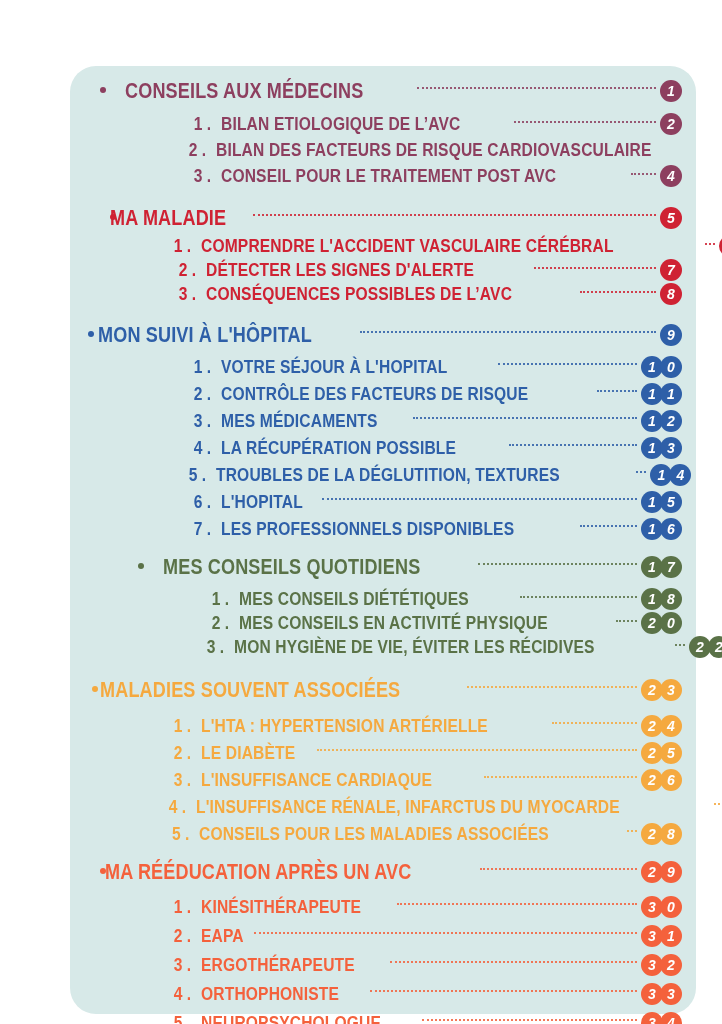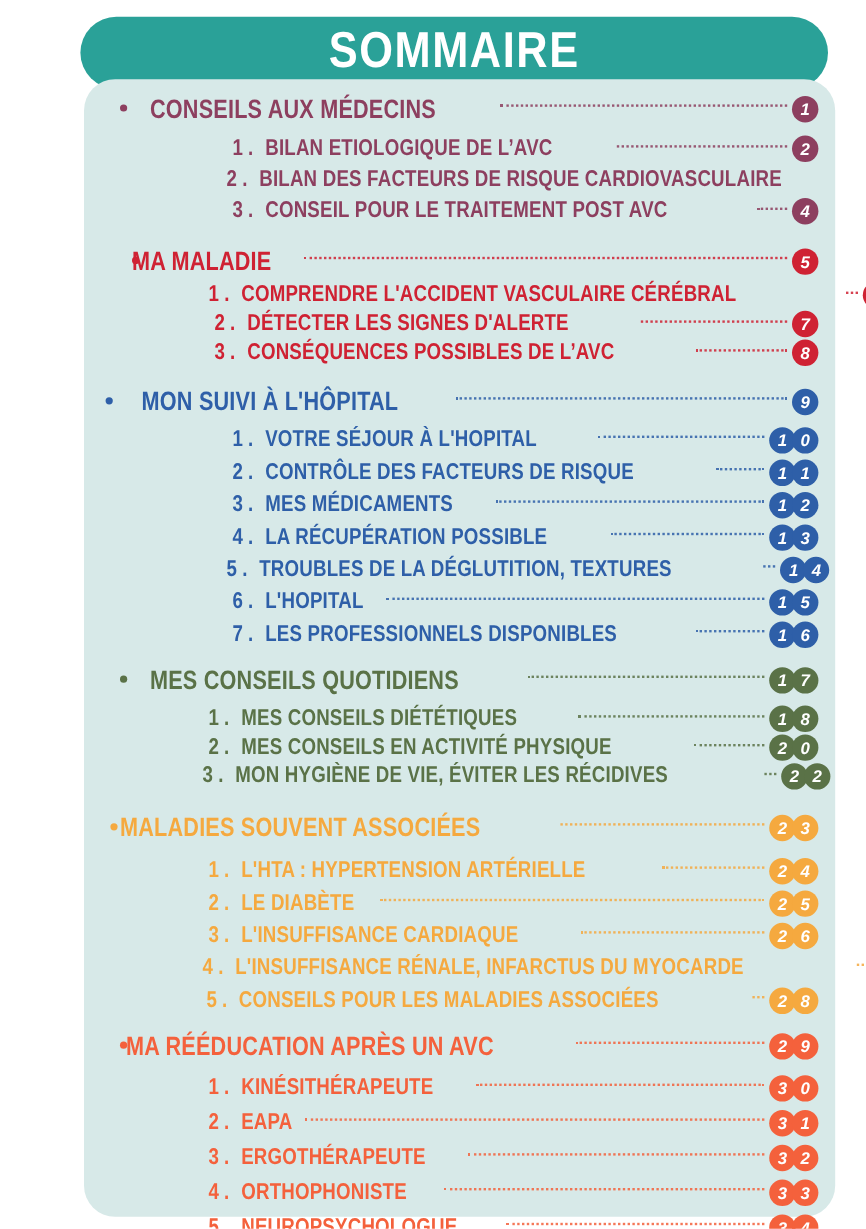--- a/index.html
+++ b/index.html
@@ -138,23 +138,20 @@
     top: 0;
     bottom: 0;
   }
   .entry .label { flex: 0 0 auto; }
 </style>
 </head>
 <body>
 
 <div id="page">
 
-  <div class="header-bar">
-    <div class="header-title">SOMMAIRE</div>
-  </div>
 
   <div class="panel">
     <div id="sections-root">
         <div class="section" style="color: rgb(141, 63, 95);">
           <div class="row lvl1" style="margin-top: 0px; text-align: center;">
             <span class="bullet" style="background: rgb(141, 63, 95); left: 30px;"></span>
             <div class="entry" style="padding-left: 55px;">
               <span class="label">CONSEILS AUX MÉDECINS</span>
               <span class="leader"></span>
               <span class="badge">
@@ -227,21 +224,21 @@
               <span class="leader"></span>
               <span class="badge">
                 <span class="digit" style="background: rgb(207, 34, 51);">8</span>
               </span>
             </div>
           </div>
         </div>
         <div class="section" style="color: rgb(46, 95, 168);">
           <div class="row lvl1" style="margin-top: 14px;">
             <span class="bullet" style="background: rgb(46, 95, 168); left: 18px;"></span>
-            <div class="entry" style="padding-left: 48px;">
+            <div class="entry" style="padding-left: 28px;">
               <span class="label">MON SUIVI À L'HÔPITAL</span>
               <span class="leader"></span>
               <span class="badge">
                 <span class="digit" style="background: rgb(46, 95, 168);">9</span>
               </span>
             </div>
           </div>
           <div class="row lvl2" style="margin-top: 4px; height: 27px;">
             <div class="entry" style="padding-left: 115px;">
               <span class="num">1 .</span>
@@ -313,21 +310,21 @@
               <span class="num">7 .</span>
               <span class="label">LES PROFESSIONNELS DISPONIBLES</span>
               <span class="leader"></span>
               <span class="badge">
                 <span class="digit" style="background: rgb(46, 95, 168);">1</span>
                 <span class="digit" style="background: rgb(46, 95, 168);">6</span>
               </span>
             </div>
           </div>
         </div>
-        <div class="section" style="color: rgb(90, 114, 71);">
+        <div class="section" style="color: rgb(90, 114, 71); margin-left: 38px;">
           <div class="row lvl1" style="margin-top: 10px;">
             <span class="bullet" style="background: rgb(90, 114, 71); left: 30px;"></span>
             <div class="entry" style="padding-left: 55px;">
               <span class="label">MES CONSEILS QUOTIDIENS</span>
               <span class="leader"></span>
               <span class="badge">
                 <span class="digit" style="background: rgb(90, 114, 71);">1</span>
                 <span class="digit" style="background: rgb(90, 114, 71);">7</span>
               </span>
             </div>

